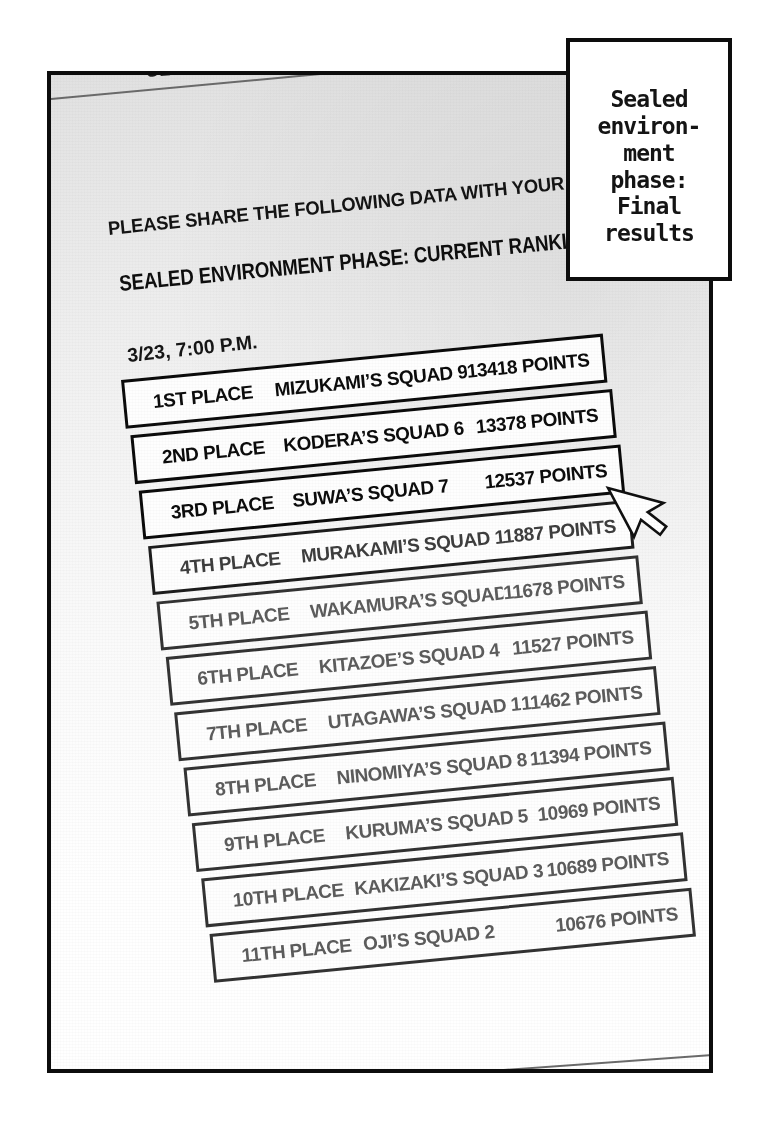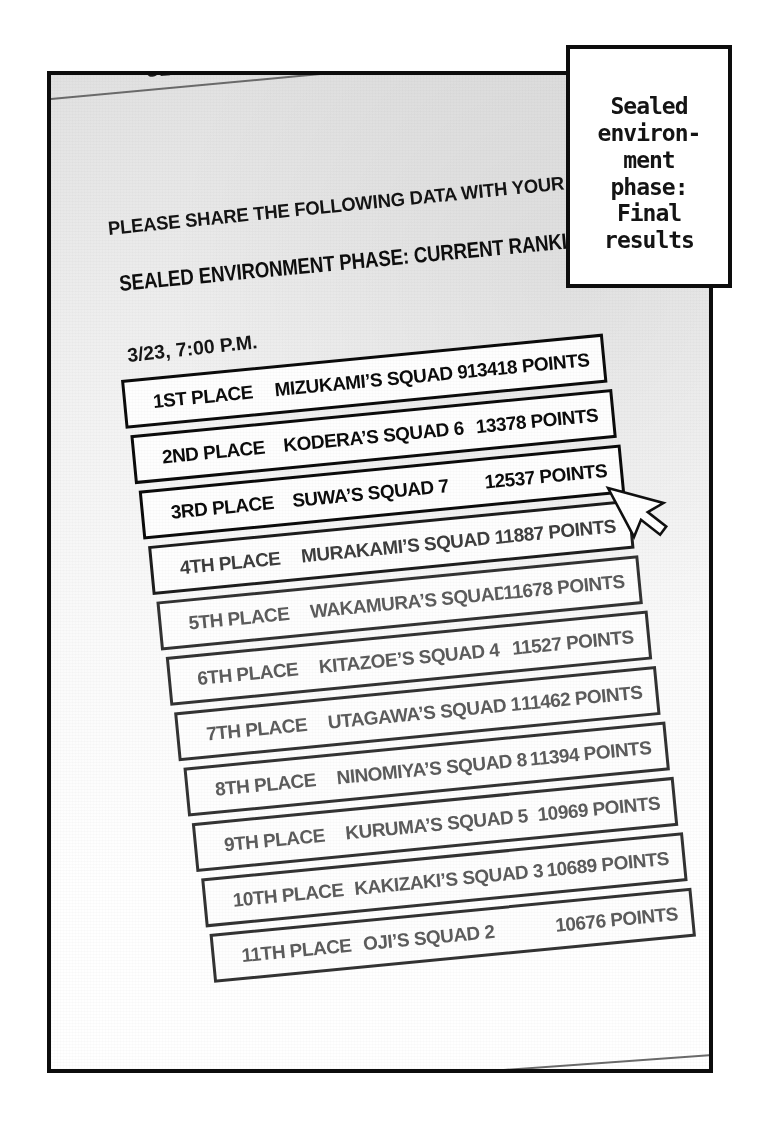--- a/index.html
+++ b/index.html
@@ -58,21 +58,21 @@
   .rank-row .place{flex:0 0 122px;text-align:left;}
   .rank-row .squad{flex:1 1 auto;text-align:left;overflow:hidden;}
   .rank-row .points{flex:0 0 auto;text-align:right;}
   .tone-dark {color:#0c0c0c;border:3.5px solid #0b0b0b;}
   .tone-mid  {color:#3e3e3e;border:3px solid #1d1d1d;}
   .tone-light{color:#5c5c5c;border:3px solid #333333;}
   
   .cursor{position:absolute;left:549px;top:407px;z-index:5;}
   
   .caption-box{
-    position:absolute;left:566px;top:45px;width:166px;height:243px;
+    position:absolute;left:566px;top:38px;width:166px;height:243px;
     box-sizing:border-box;border:4px solid #0d0d0d;background:#ffffff;z-index:20;
     display:flex;align-items:center;justify-content:center;
   }
   .caption-text{
     font-family:"DejaVu Sans Mono", monospace;font-weight:bold;
     font-size:23px;line-height:1.17;color:#141414;text-align:center;
     white-space:pre-line;letter-spacing:-1px;margin-top:14px;
   }
 </style>
 </head>

